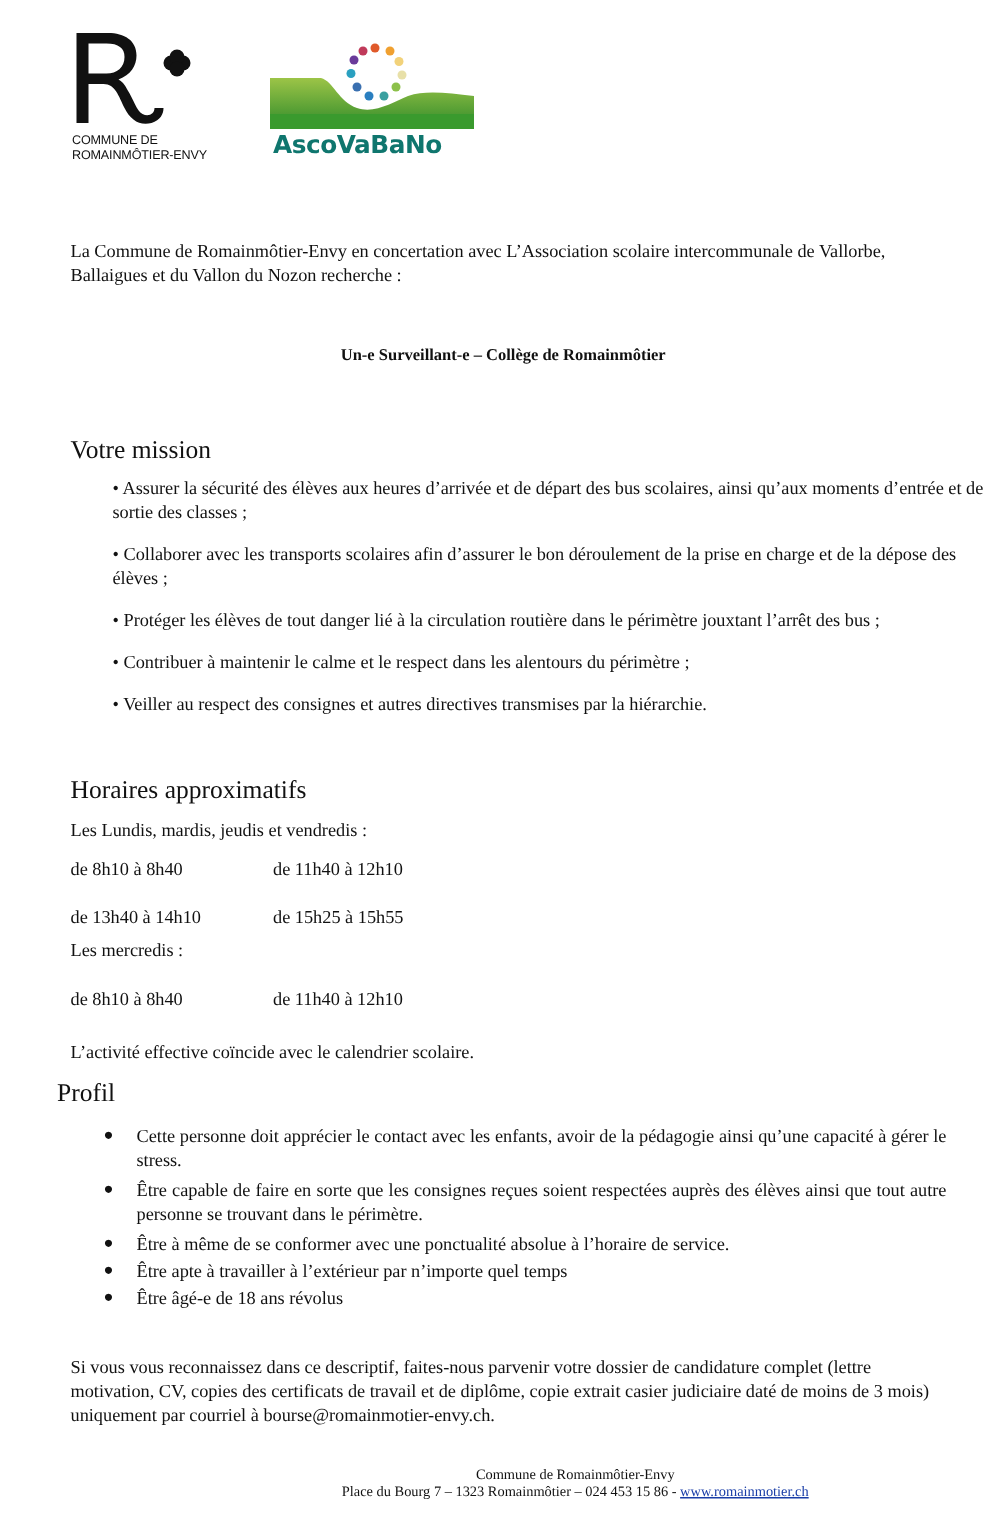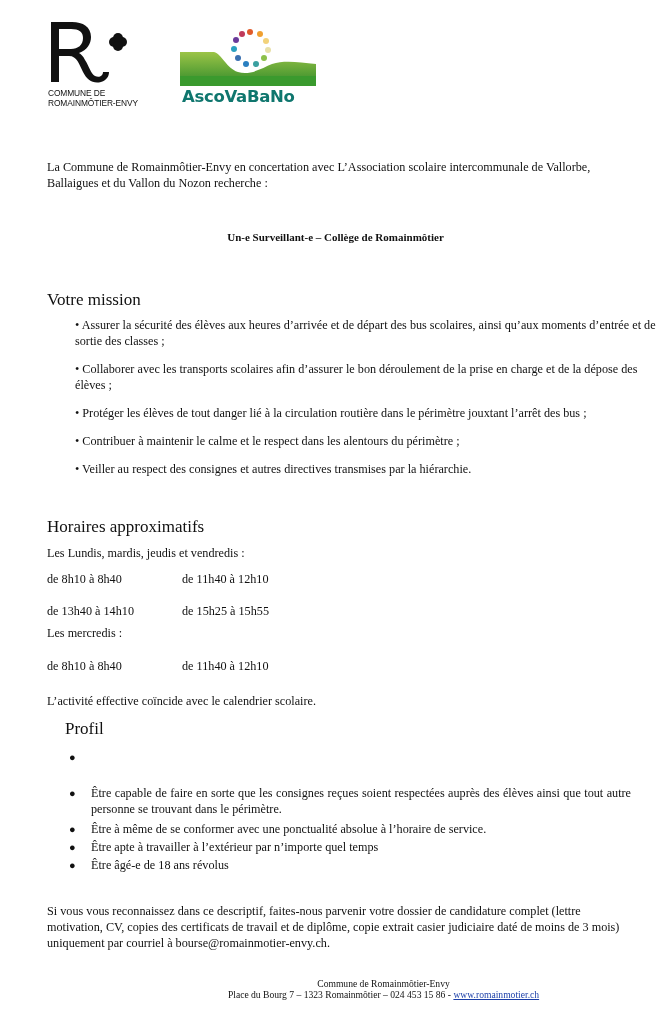--- a/index.html
+++ b/index.html
@@ -90,24 +90,25 @@
 </div>
 
 <div class="abs txt" style="left:47px; top:625px;">Les mercredis :</div>
 <div class="abs txt sched-row" style="left:0; top:658px; width:671px; height:16px;">
   <span style="left:47px;">de 8h10 à 8h40</span>
   <span style="left:182px;">de 11h40 à 12h10</span>
 </div>
 
 <div class="abs txt" style="left:47px; top:693px;">L’activité effective coïncide avec le calendrier scolaire.</div>
 
-<div class="abs h" style="left:65px; top:719px;">Profil</div>
+<div class="abs h" style="left:38px; top:719px;">Profil</div>
 
 <div class="abs txt" style="left:0; top:749px; width:671px; height:32px;">
   <span class="profil-bullet">●</span>
+  <span class="profil-text">Cette personne doit apprécier le contact avec les enfants, avoir de la pédagogie ainsi qu’une capacité à gérer le stress.</span>
 </div>
 <div class="abs txt" style="left:0; top:785px; width:671px; height:32px;">
   <span class="profil-bullet">●</span>
   <span class="profil-text">Être capable de faire en sorte que les consignes reçues soient respectées auprès des élèves ainsi que tout autre personne se trouvant dans le périmètre.</span>
 </div>
 <div class="abs txt" style="left:0; top:821px; width:671px; height:16px;">
   <span class="profil-bullet">●</span>
   <span class="profil-text">Être à même de se conformer avec une ponctualité absolue à l’horaire de service.</span>
 </div>
 <div class="abs txt" style="left:0; top:839px; width:671px; height:16px;">

